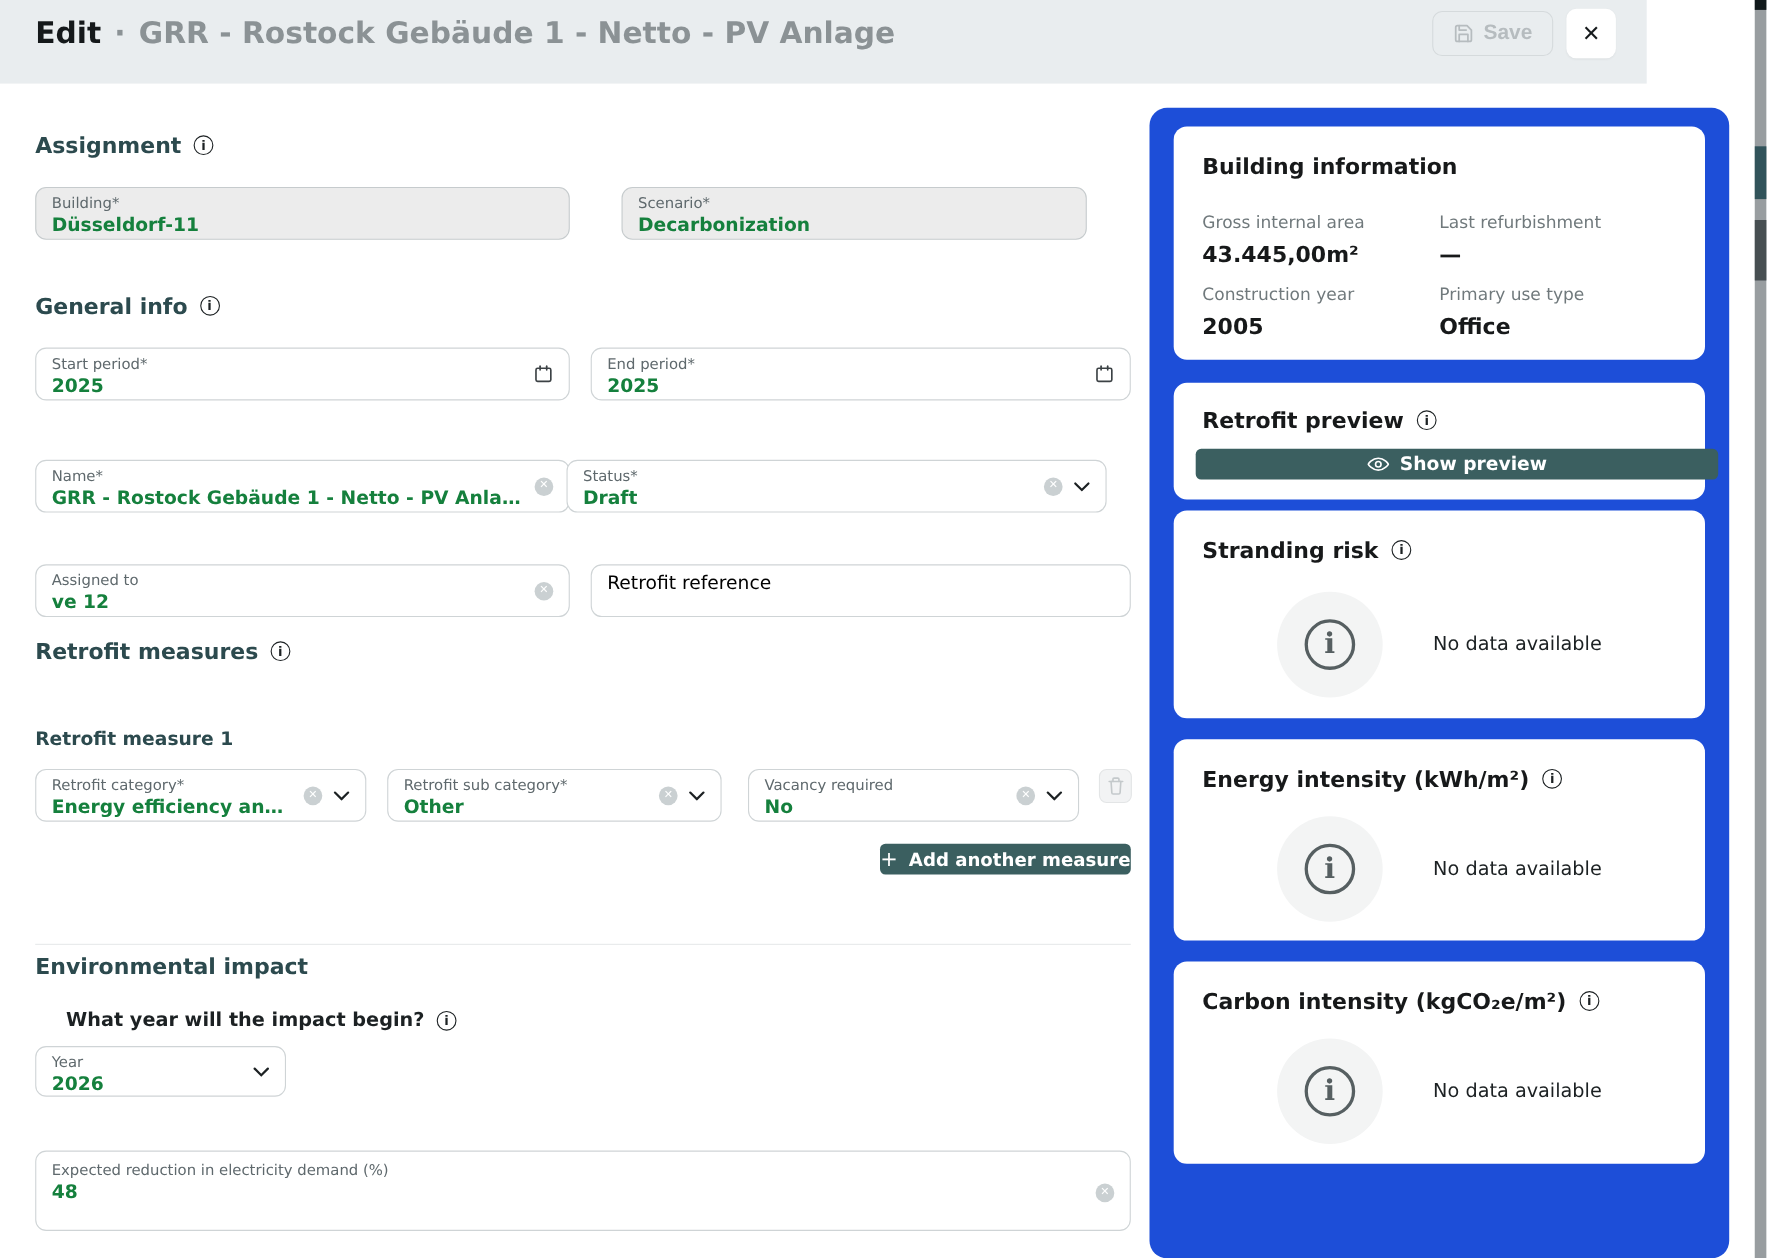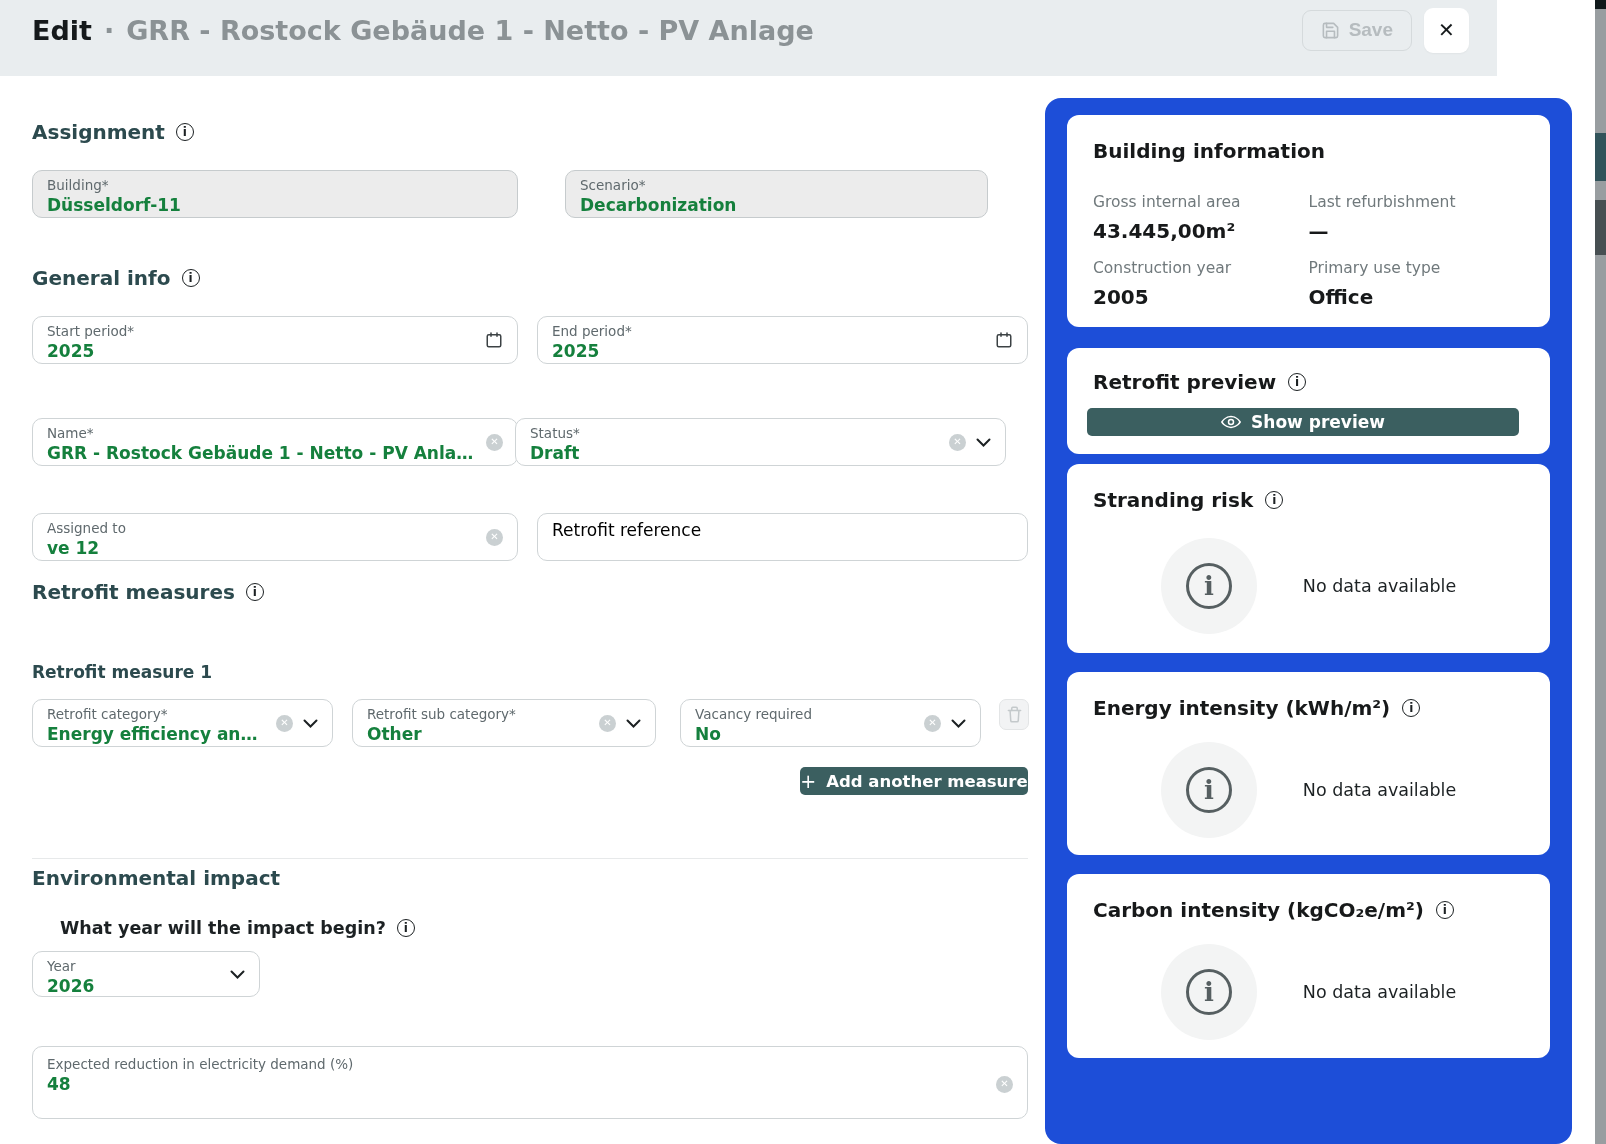--- a/index.html
+++ b/index.html
@@ -303,21 +303,21 @@
             <div class="bi-val">Office</div>
           </div>
         </div>
       </div>
 
       <div class="card" style="top:250px; height:106px; padding:22px 20px;">
         <div class="card-title" style="padding-left:6px;">
           <span>Retrofit preview</span>
           <span class="info-icon">i</span>
         </div>
-        <button class="teal-btn" style="position:relative; left:0; top:14px; width:432px; height:28px; font-size:17px;">
+        <button class="teal-btn" style="position:relative; left:0; top:14px; width:475px; height:28px; font-size:17px;">
           <svg width="20" height="14" viewBox="0 0 24 16" fill="none" stroke="#fff" stroke-width="1.8">
               <path d="M1 8s4-6.5 11-6.5S23 8 23 8s-4 6.5-11 6.5S1 8 1 8z"></path>
               <circle cx="12" cy="8" r="3"></circle>
             </svg>
           <span>Show preview</span>
         </button>
       </div>
 
       <div class="card" style="top:366px; height:189px;">
         <div class="card-title">

